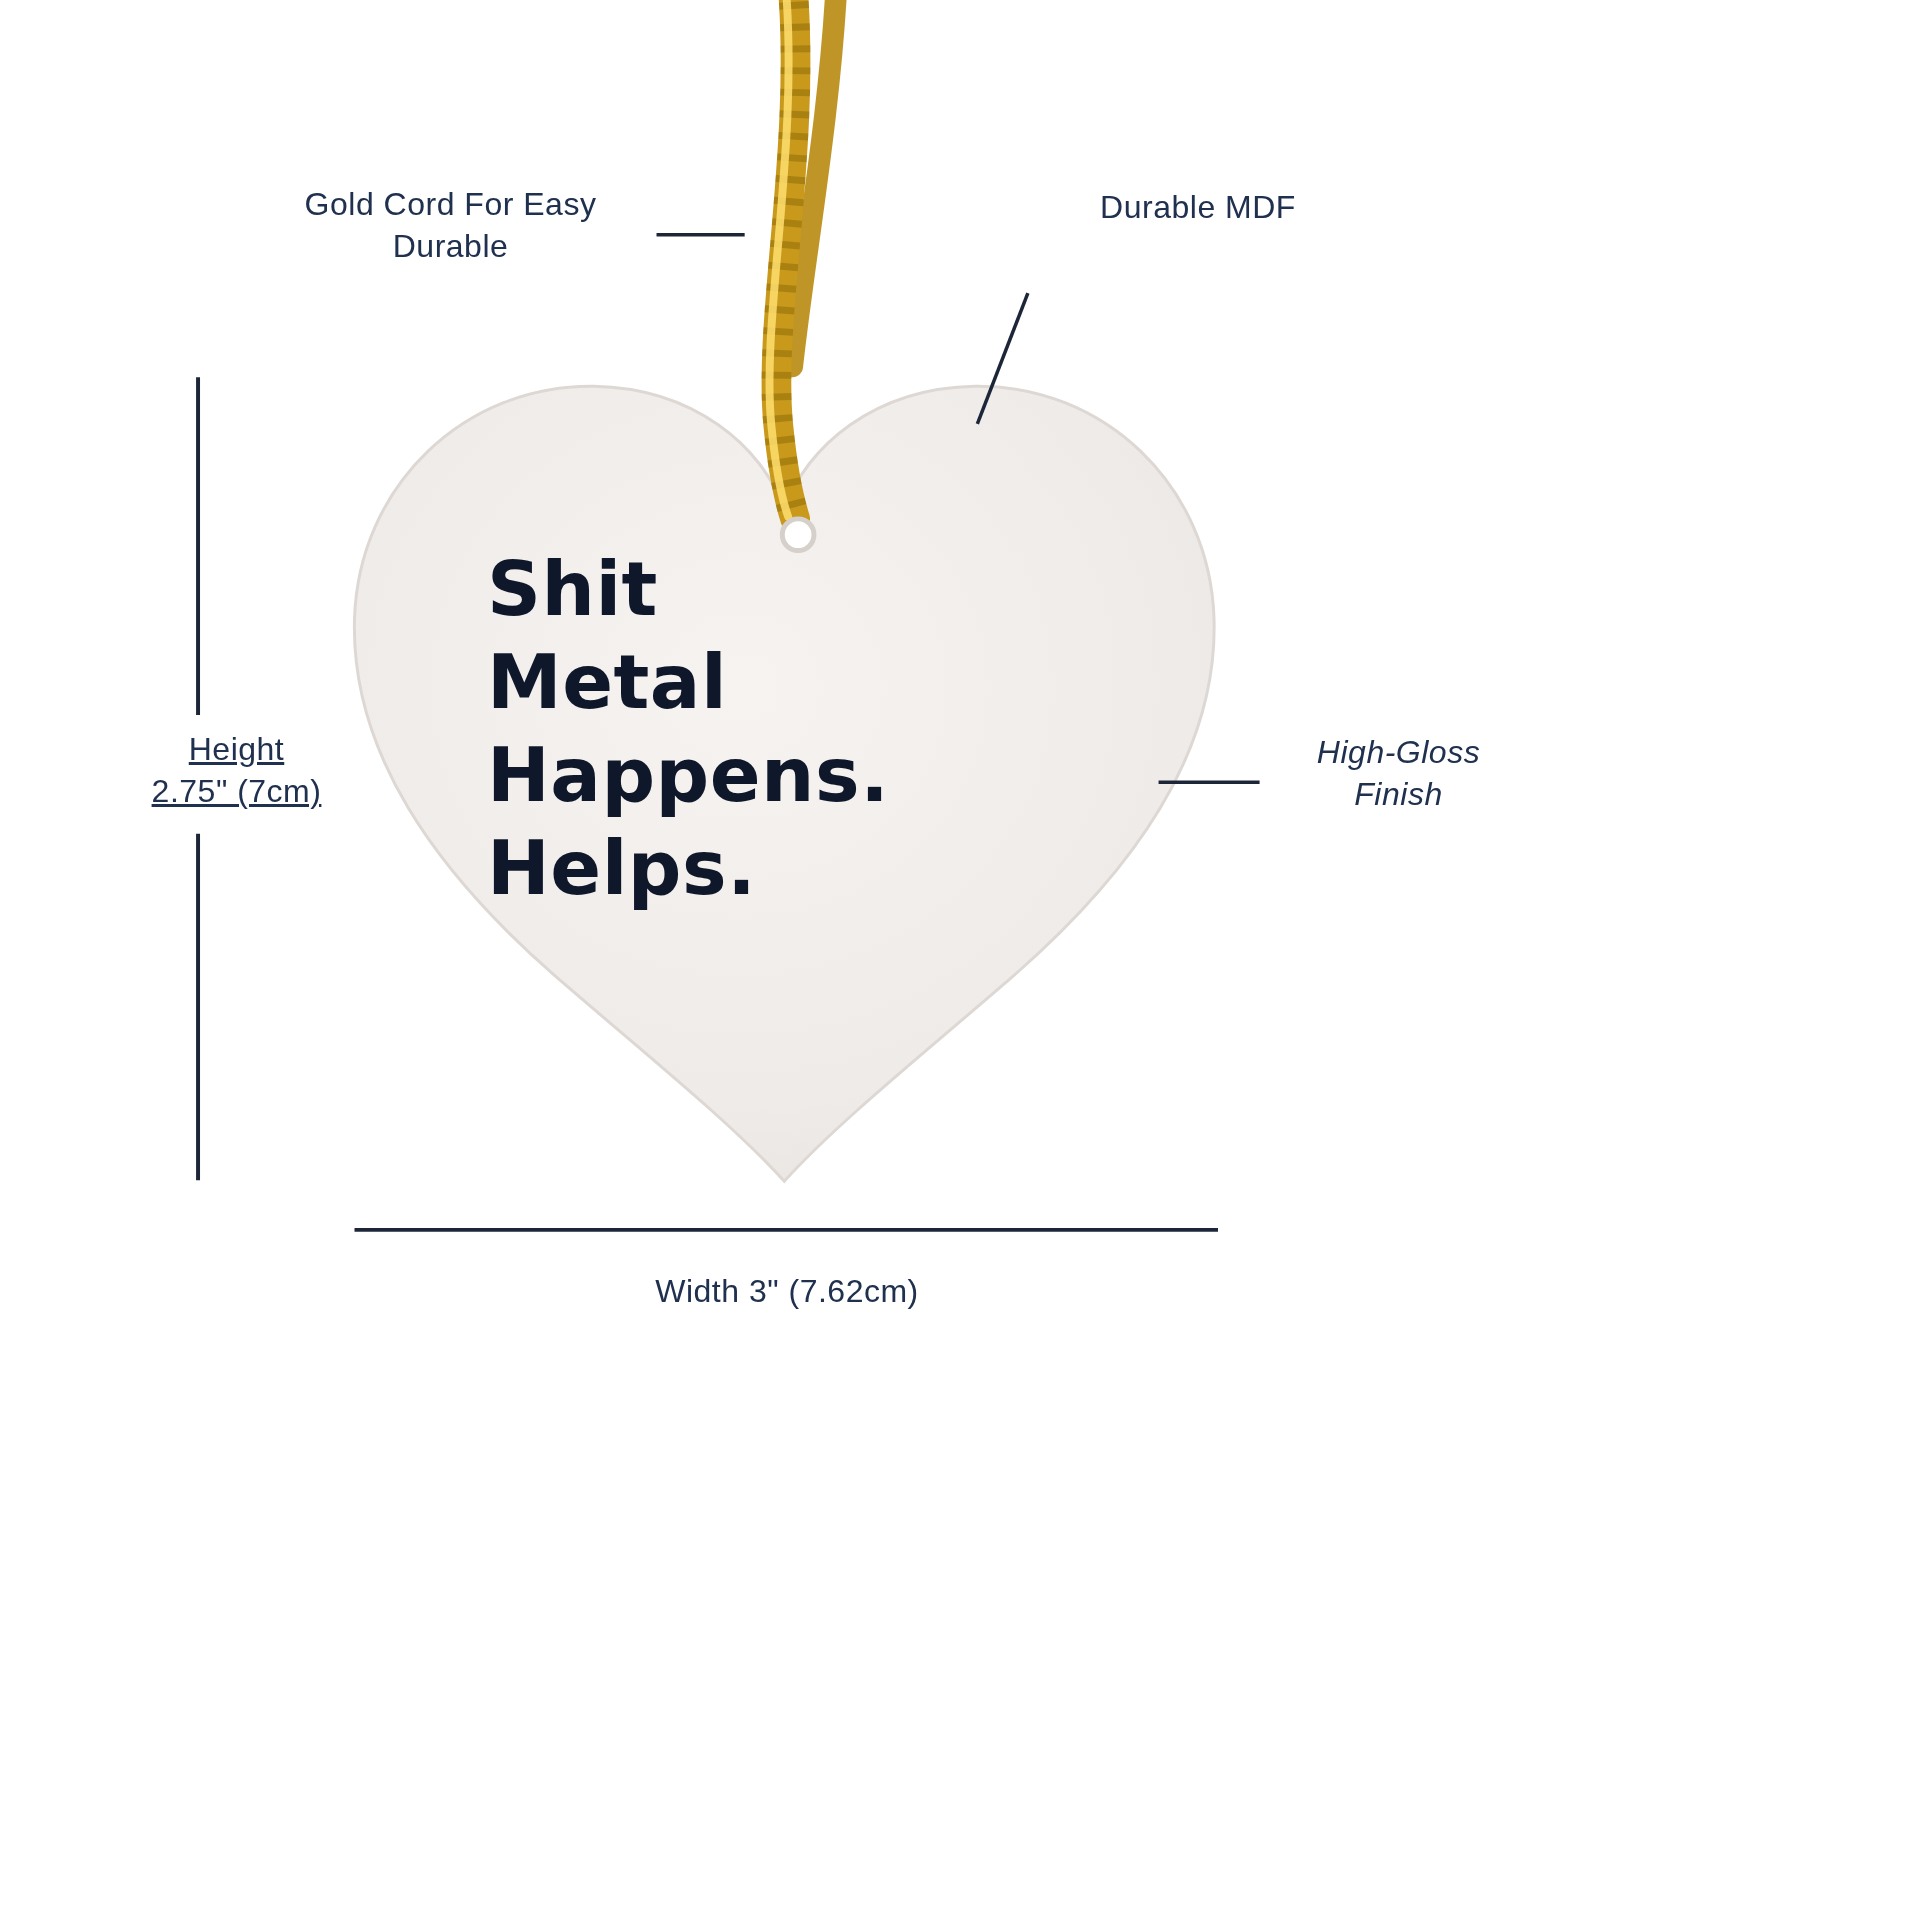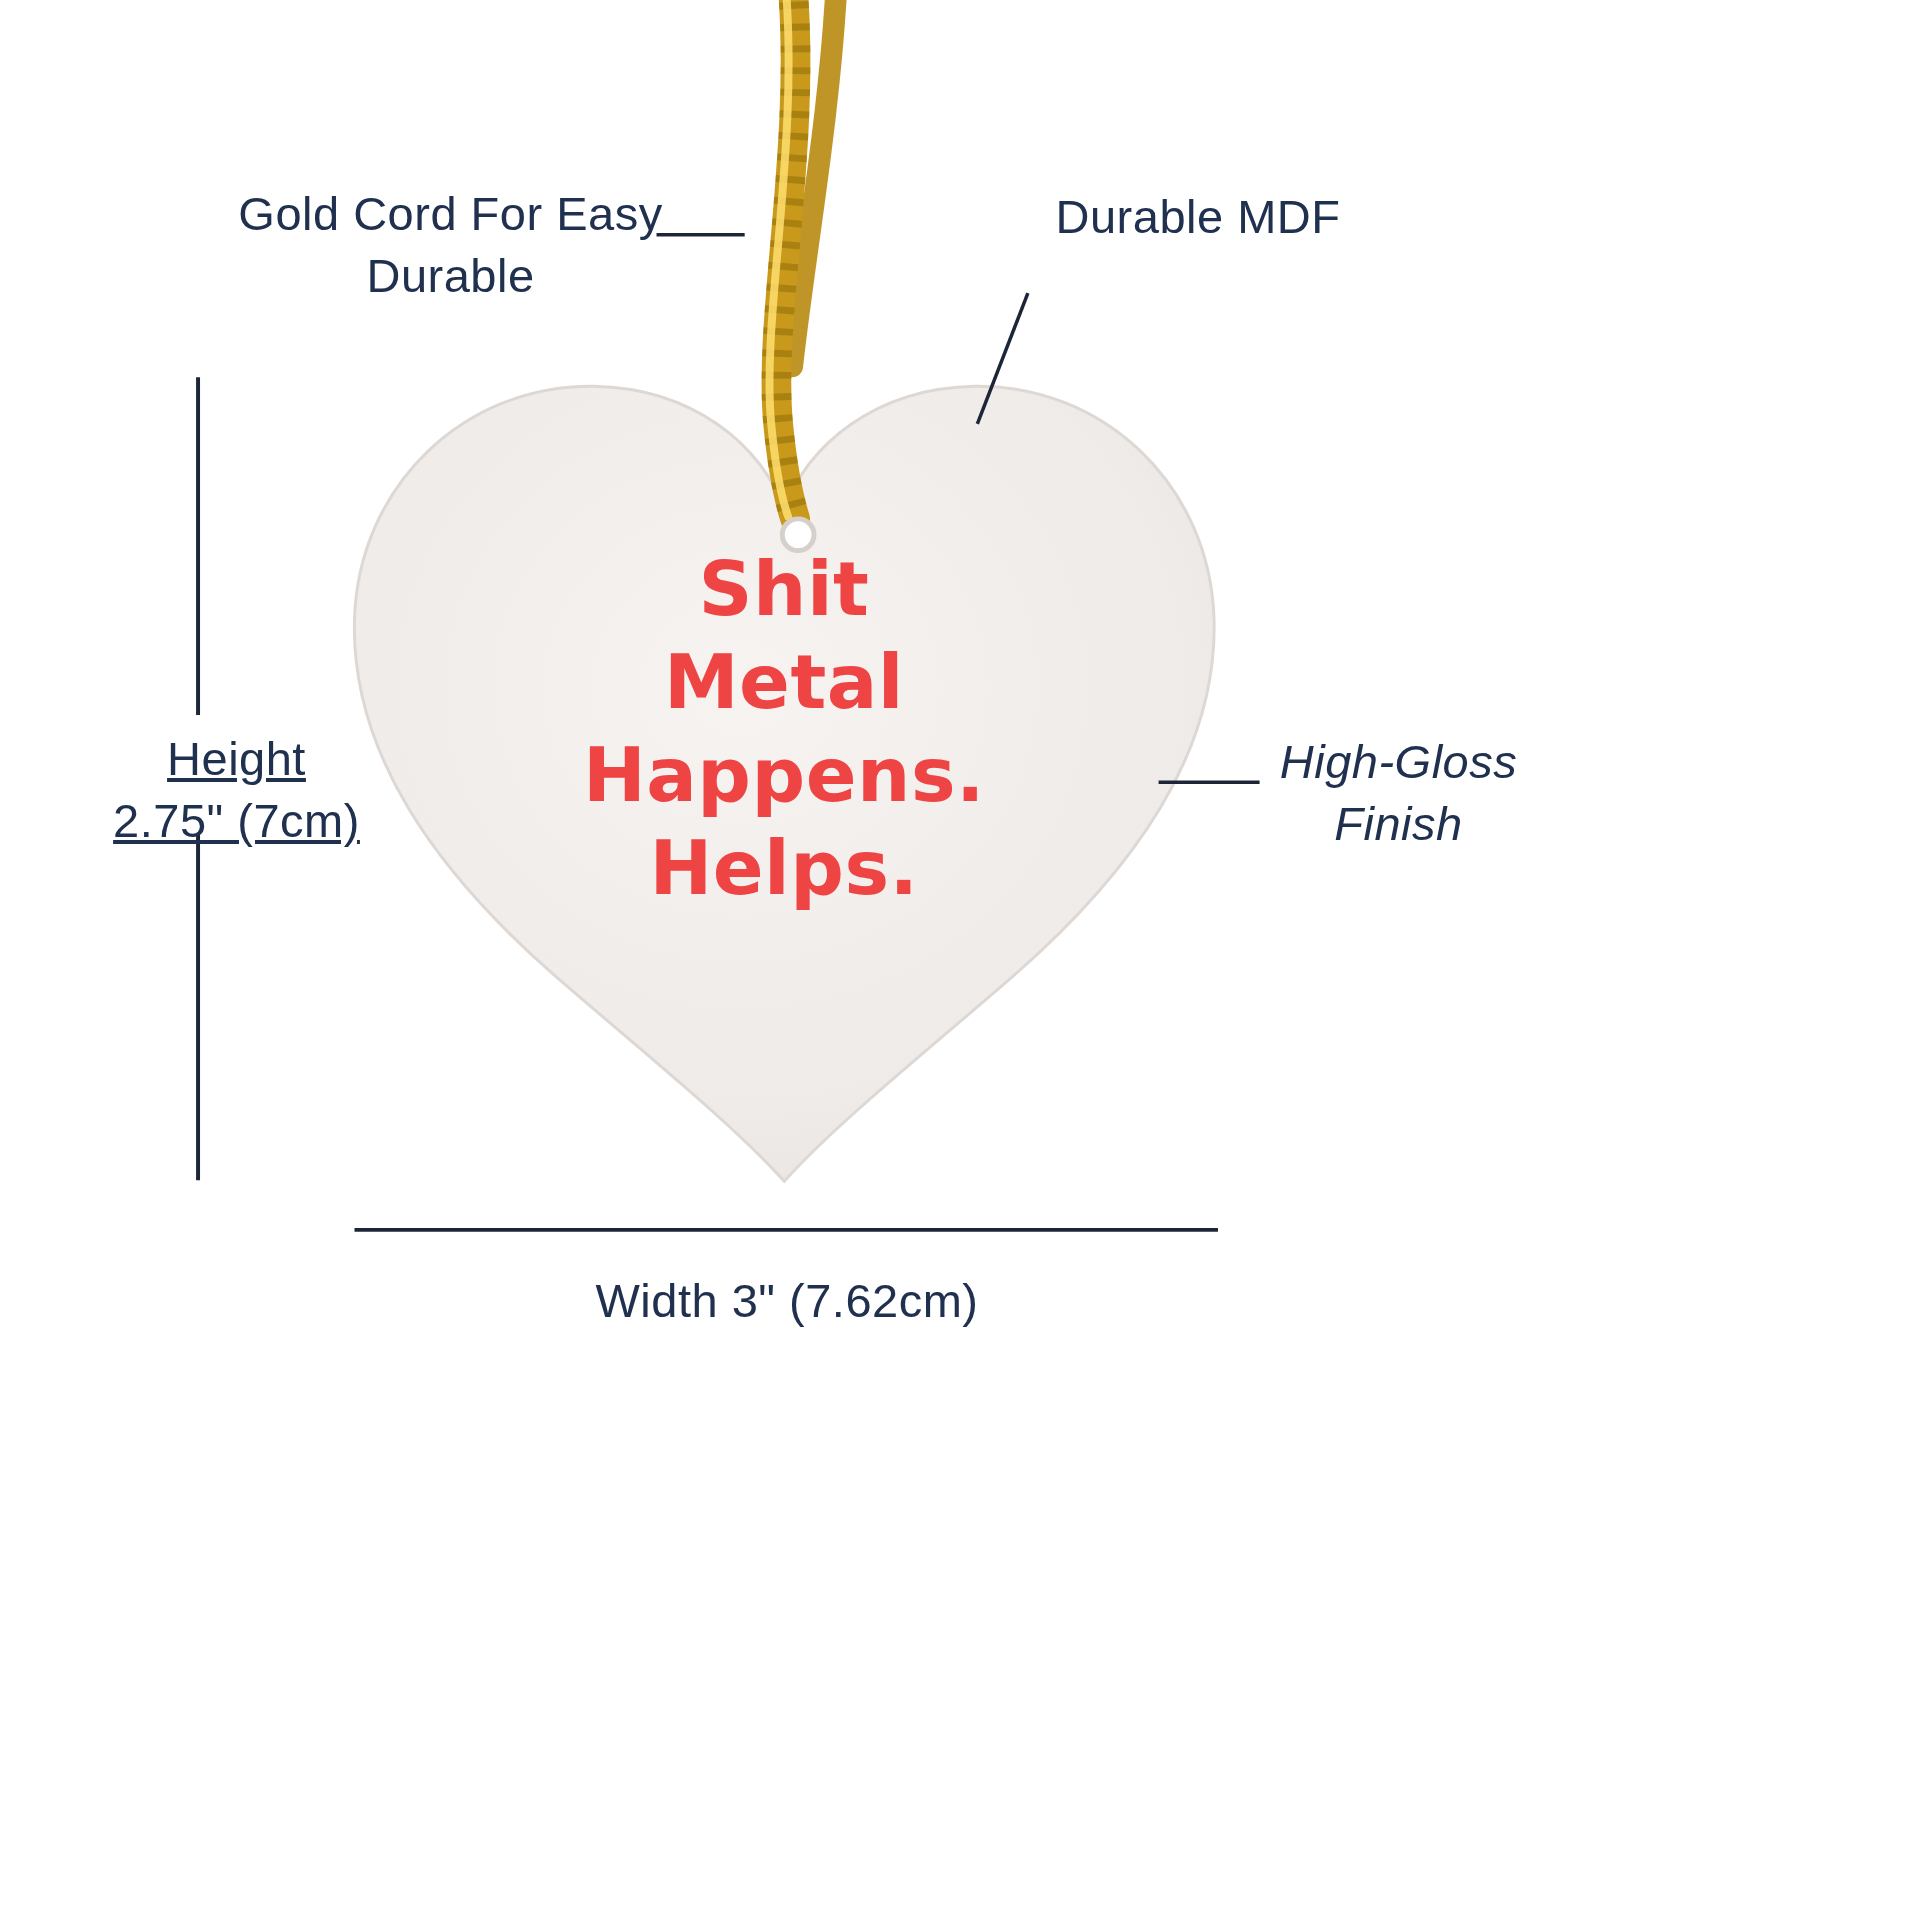--- a/index.html
+++ b/index.html
@@ -18,36 +18,35 @@
   .scene svg.artwork {
     position: absolute;
     left: 0;
     top: 0;
     width: 1927px;
     height: 1927px;
   }
   .annotation {
     position: absolute;
     color: #20304f;
-    font-size: 47px;
+    font-size: 32px;
     font-weight: 500;
     line-height: 1.32;
     text-align: center;
     letter-spacing: 0.5px;
   }
   .annotation .ann-line {
     display: block;
   }
   .quote-block {
     position: absolute;
     left: 487px;
     top: 543px;
     width: 594px;
-    text-align: center;
-    color: #ef4444;
+    color: #0f172a;
     font-family: "DejaVu Sans", sans-serif;
     font-weight: 800;
     font-size: 75px;
     line-height: 1.24;
     letter-spacing: 0.5px;
   }
   .quote-block .quote-line {
     display: block;
   }
 </style>

